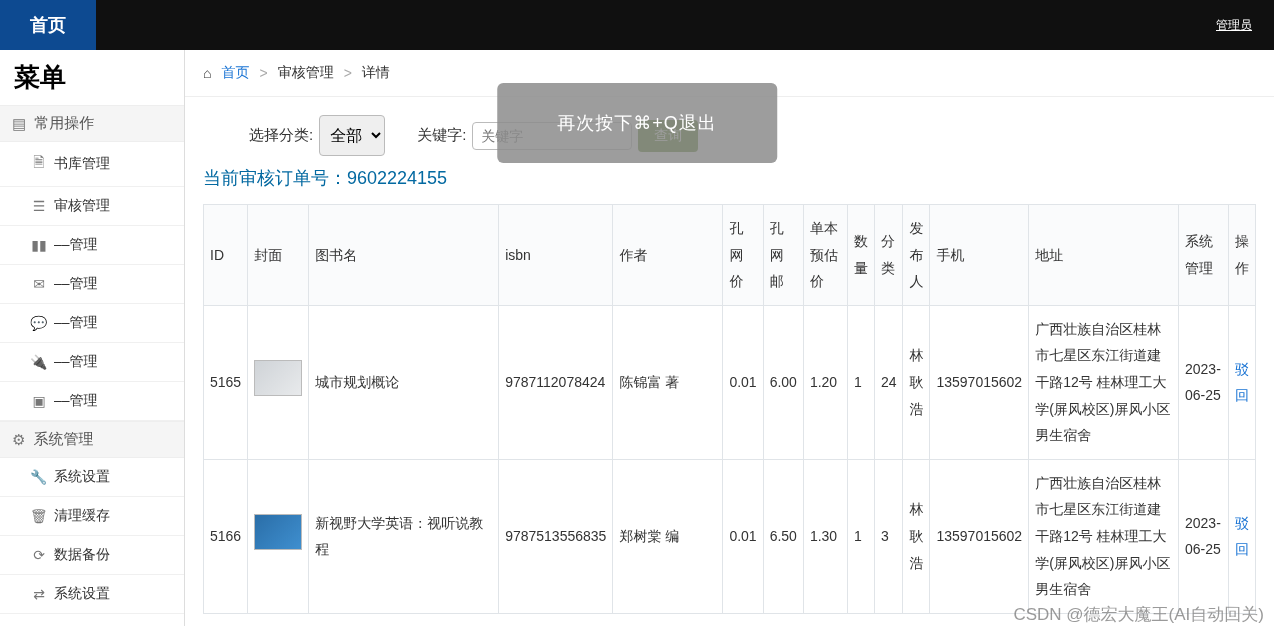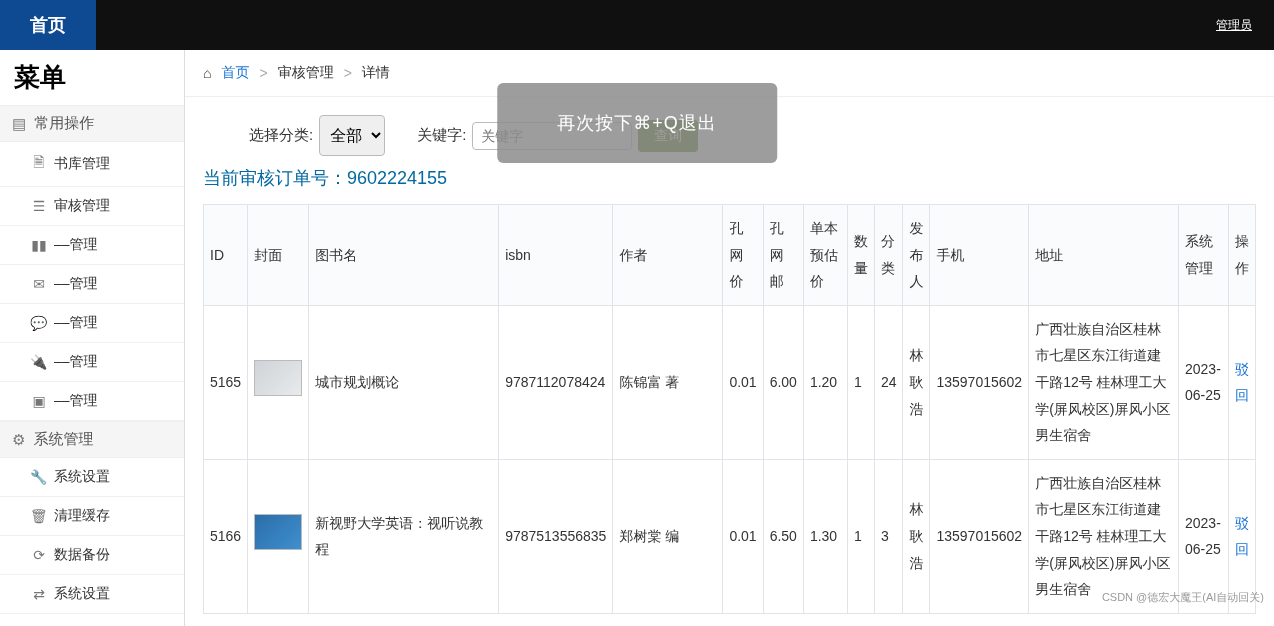--- a/index.html
+++ b/index.html
@@ -36,21 +36,21 @@
 .tbl-wrap { padding: 0 18px; }
 table { width: 100%; border-collapse: collapse; font-size: 14px; }
 th, td { border: 1px solid #e0e4e8; padding: 10px 6px; text-align: left; vertical-align: middle; color: #333; line-height: 1.9; }
 th { background: #fafbfc; font-weight: 500; }
 .cover-thumb { width: 48px; height: 36px; background: linear-gradient(135deg,#cfd3d7,#e8eaec); border: 1px solid #bbb; display: inline-block; }
 .cover-thumb.blue { background: linear-gradient(135deg,#2a6ea8,#3f8fcf); }
 .op-link { color: #1a74d4; cursor: pointer; text-align: right; }
 
 .toast { position: absolute; top: 83px; left: 50%; transform: translateX(-50%); background: rgba(140,140,140,0.85); color: #fff; padding: 28px 60px; border-radius: 6px; font-size: 18px; letter-spacing: 1px; }
 
-.watermark { position: absolute; right: 10px; bottom: 21px; color: rgba(120,120,120,0.75); font-size: 11px; }
+.watermark { position: absolute; right: 10px; bottom: 0; color: rgba(120,120,120,0.75); font-size: 17px; }
 </style>
 </head>
 <body>
 
 <div class="topbar">
   <div class="home-tab">首页</div>
   <div class="spacer"></div>
   <div class="nav-link">管理员</div>
 </div>
 

